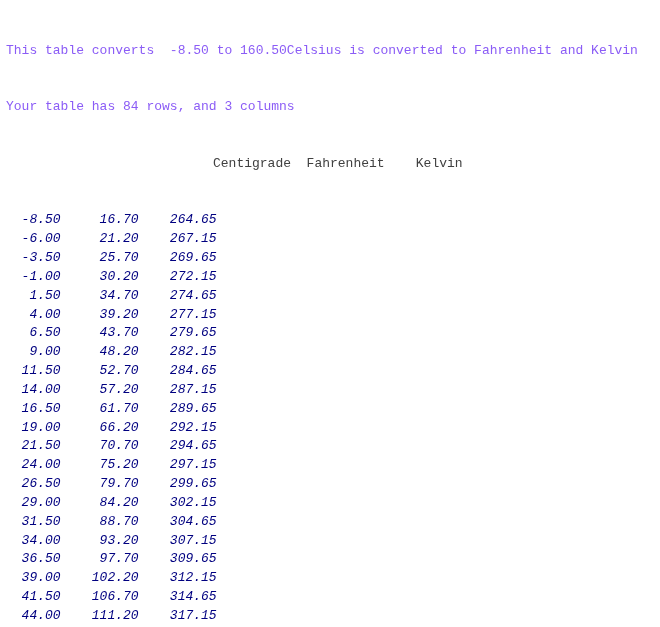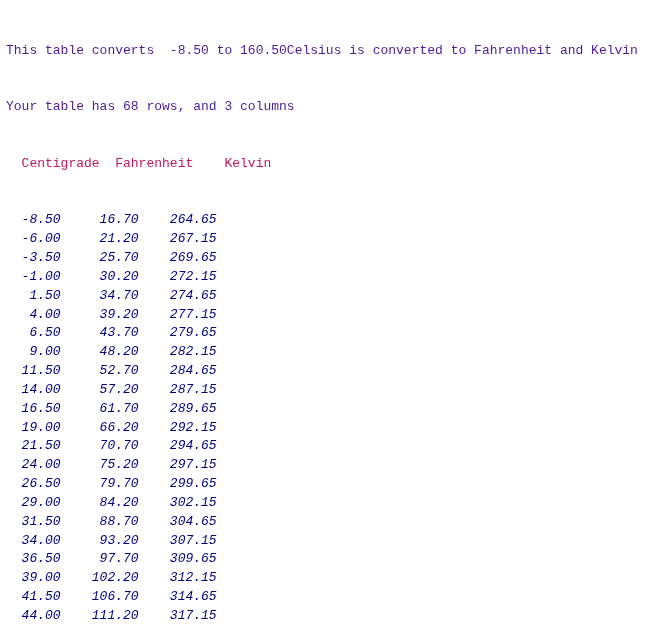--- a/index.html
+++ b/index.html
@@ -15,31 +15,32 @@
       width: 660px;
       min-height: 627px;
       overflow-x: hidden;
     }
     #container {
       padding: 4px 6px;
       white-space: pre;
       line-height: 1.45;
     }
     .info-line {
-      color: #4c1d95;
+      color: #8b5cf6;
     }
     .header-row {
-      color: #be185d;
+      color: #404040;
+      text-align: center;
     }
     .data-row {
       color: #000080;
       font-style: italic;
     }
   </style>
 </head>
 <body>
 
 <div id="container">
   <div class="info-line">This table converts  -8.50 to 160.50Celsius is converted to Fahrenheit and Kelvin</div>
-  <div class="info-line">Your table has 68 rows, and 3 columns</div>
+  <div class="info-line">Your table has 84 rows, and 3 columns</div>
   <div class="header-row" id="table-header">  Centigrade  Fahrenheit    Kelvin</div>
   <div id="table-body"><div class="data-row">  -8.50     16.70    264.65</div><div class="data-row">  -6.00     21.20    267.15</div><div class="data-row">  -3.50     25.70    269.65</div><div class="data-row">  -1.00     30.20    272.15</div><div class="data-row">   1.50     34.70    274.65</div><div class="data-row">   4.00     39.20    277.15</div><div class="data-row">   6.50     43.70    279.65</div><div class="data-row">   9.00     48.20    282.15</div><div class="data-row">  11.50     52.70    284.65</div><div class="data-row">  14.00     57.20    287.15</div><div class="data-row">  16.50     61.70    289.65</div><div class="data-row">  19.00     66.20    292.15</div><div class="data-row">  21.50     70.70    294.65</div><div class="data-row">  24.00     75.20    297.15</div><div class="data-row">  26.50     79.70    299.65</div><div class="data-row">  29.00     84.20    302.15</div><div class="data-row">  31.50     88.70    304.65</div><div class="data-row">  34.00     93.20    307.15</div><div class="data-row">  36.50     97.70    309.65</div><div class="data-row">  39.00    102.20    312.15</div><div class="data-row">  41.50    106.70    314.65</div><div class="data-row">  44.00    111.20    317.15</div><div class="data-row">  46.50    115.70    319.65</div></div>
 </div>
 
 </body></html>

